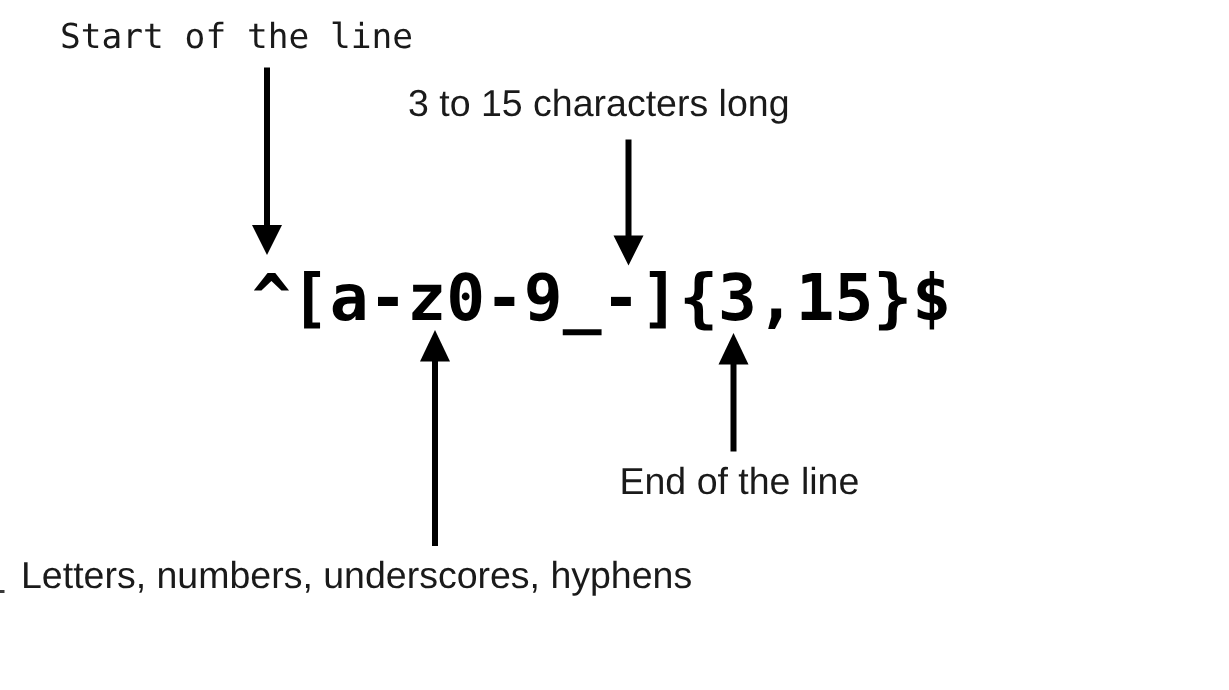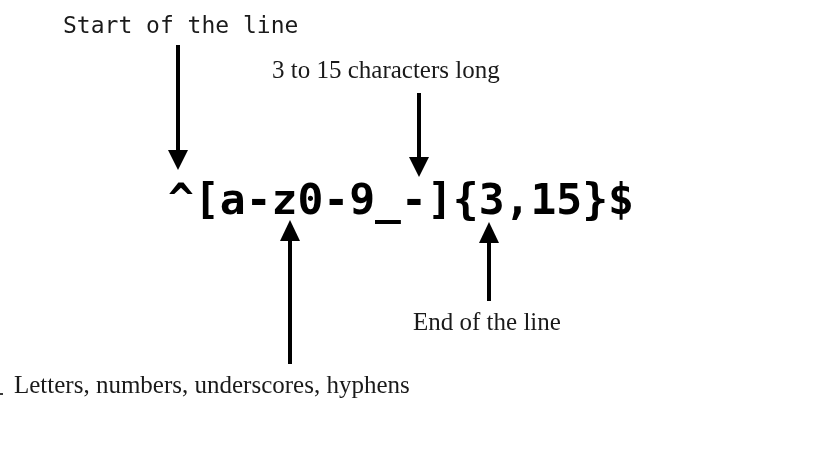--- a/index.html
+++ b/index.html
@@ -17,24 +17,23 @@
     color: #000000;
   }
   .label {
     position: absolute;
     white-space: nowrap;
     color: #1a1a1a;
     line-height: 1;
   }
   .label-mono {
     font-family: "DejaVu Sans Mono", monospace;
-    margin-left: 23px;
   }
   .label-sans {
-    font-family: Liberation Serif, serif;
+    font-family: Liberation Sans, sans-serif;
   }
   .regex {
     position: absolute;
     white-space: pre;
     font-family: "DejaVu Sans Mono", monospace;
     font-weight: bold;
     color: #000000;
     letter-spacing: 0px;
     line-height: 1;
   }

